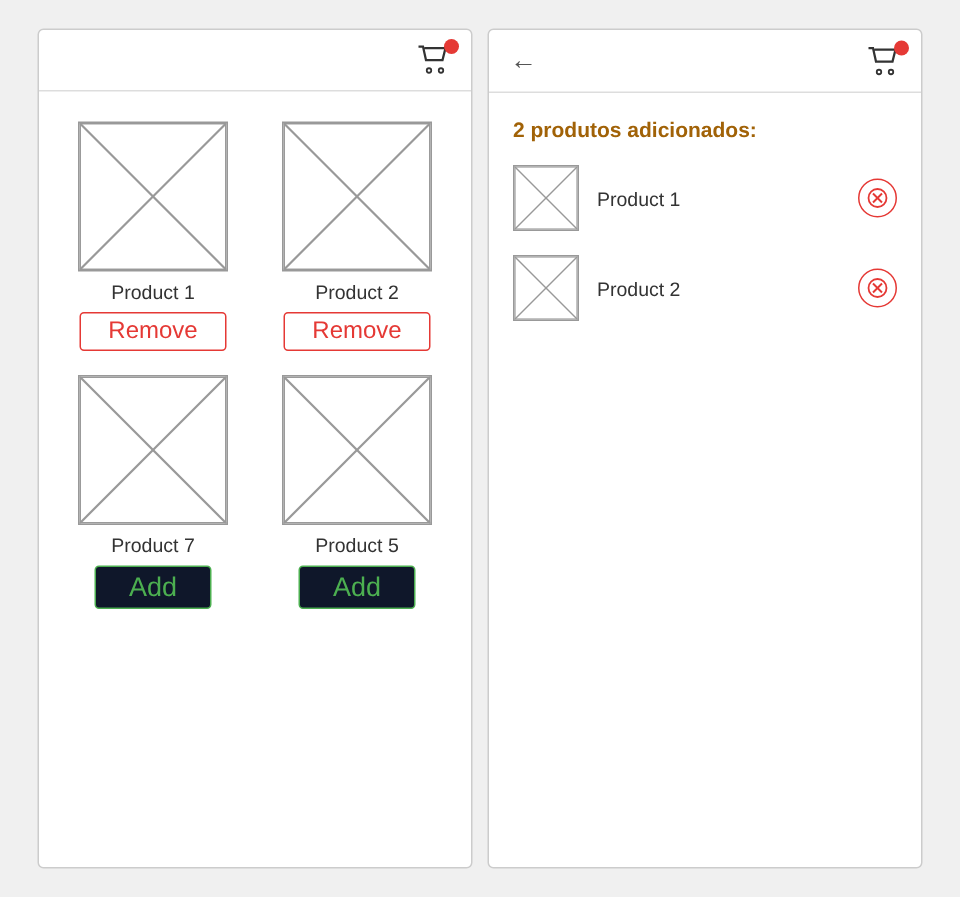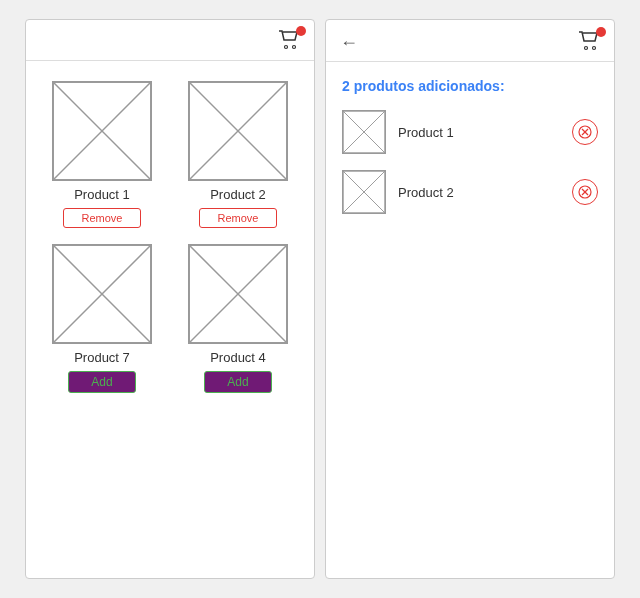--- a/index.html
+++ b/index.html
@@ -81,30 +81,30 @@
       font-size: 13px;
       color: #333;
       text-align: center;
     }
     .btn-remove {
       border: 1.5px solid #e53935;
       color: #e53935;
       background: #fff;
       border-radius: 3px;
       padding: 3px 18px;
-      font-size: 11px;
+      font-size: 16px;
       cursor: pointer;
     }
     .btn-add {
       border: 1.5px solid #4caf50;
       color: #4caf50;
-      background: #701a75;
+      background: #0f172a;
       border-radius: 3px;
       padding: 3px 22px;
-      font-size: 12px;
+      font-size: 18px;
       cursor: pointer;
     }
     
     .header-right {
       display: flex;
       justify-content: space-between;
       align-items: center;
       padding: 10px 14px;
       border-bottom: 1px solid #ddd;
     }
@@ -113,21 +113,21 @@
       color: #555;
       cursor: pointer;
     }
     
     .cart-content {
       padding: 16px;
     }
     .cart-title {
       font-size: 14px;
       font-weight: bold;
-      color: #3b82f6;
+      color: #a16207;
       margin-bottom: 16px;
     }
     .cart-item {
       display: flex;
       align-items: center;
       gap: 12px;
       margin-bottom: 16px;
     }
     .cart-item-img {
       width: 44px;
@@ -215,21 +215,21 @@
       </div>
 
       <div class="product-card">
         <div class="product-image">
           <svg viewBox="0 0 100 100" xmlns="http://www.w3.org/2000/svg">
             <rect width="100" height="100" fill="none" stroke="#999" stroke-width="2"></rect>
             <line x1="0" y1="0" x2="100" y2="100" stroke="#999" stroke-width="1.5"></line>
             <line x1="100" y1="0" x2="0" y2="100" stroke="#999" stroke-width="1.5"></line>
           </svg>
         </div>
-        <span class="product-name">Product 4</span>
+        <span class="product-name">Product 5</span>
         <button class="btn-add">Add</button>
       </div>
 
     </div>
   </div>
 
   <div class="screen screen-right">
     <div class="header-right">
       <span class="back-arrow">←</span>
       <div class="cart-icon-wrap">

